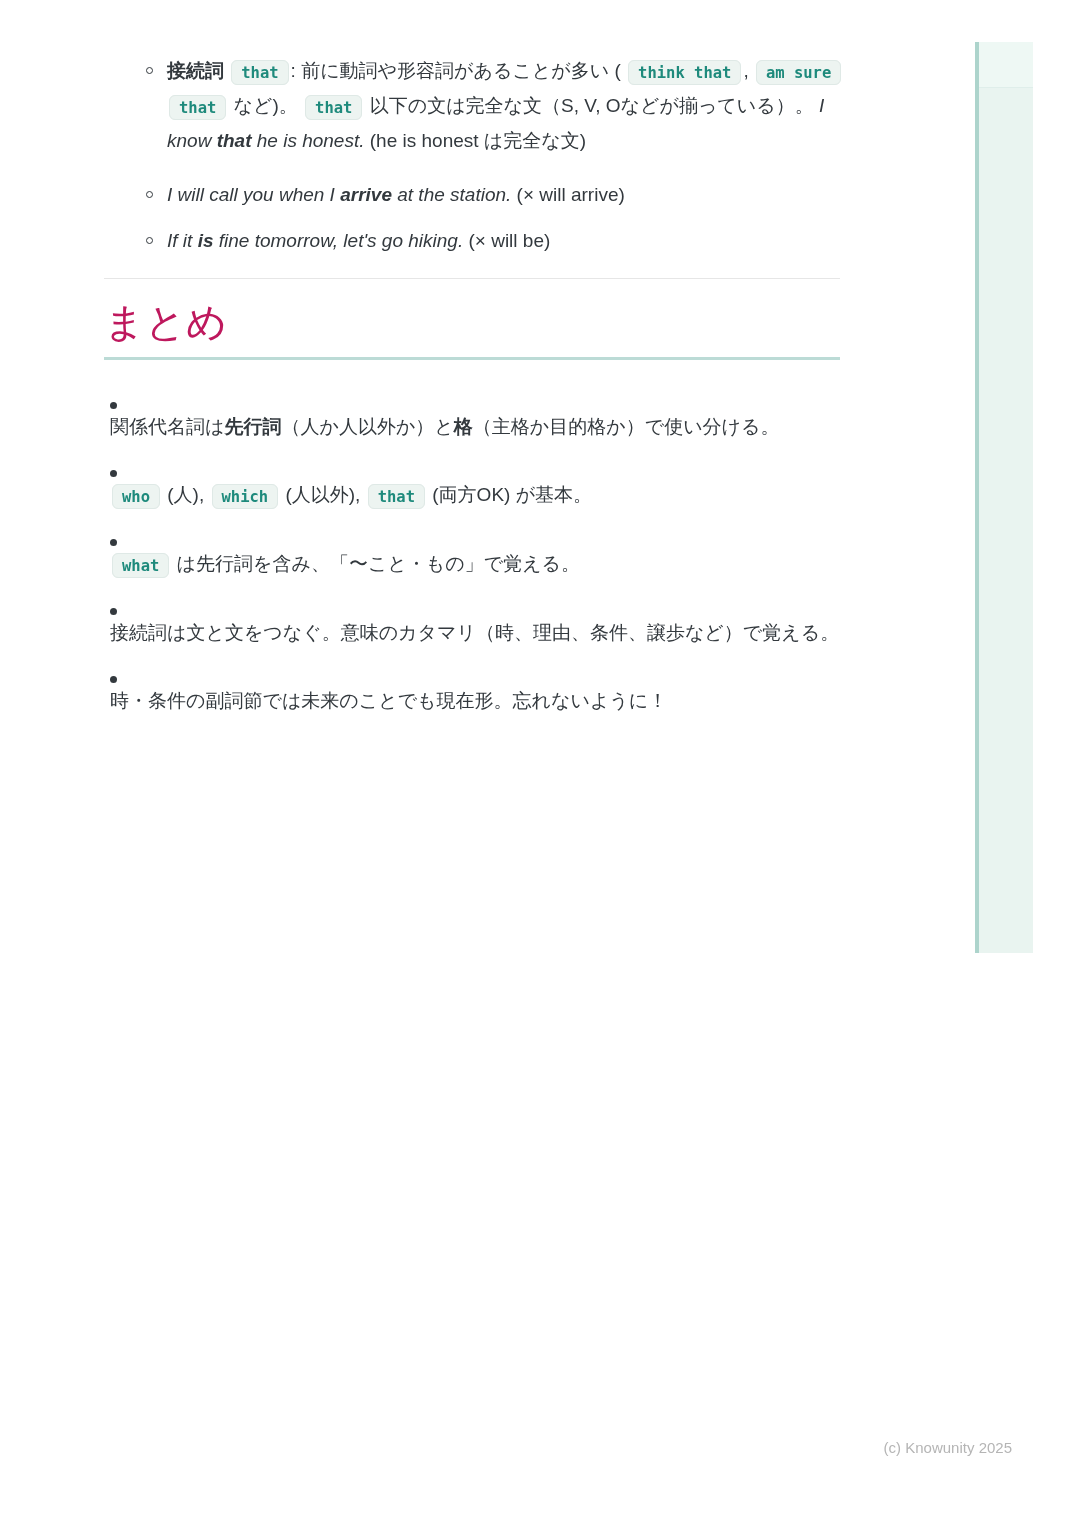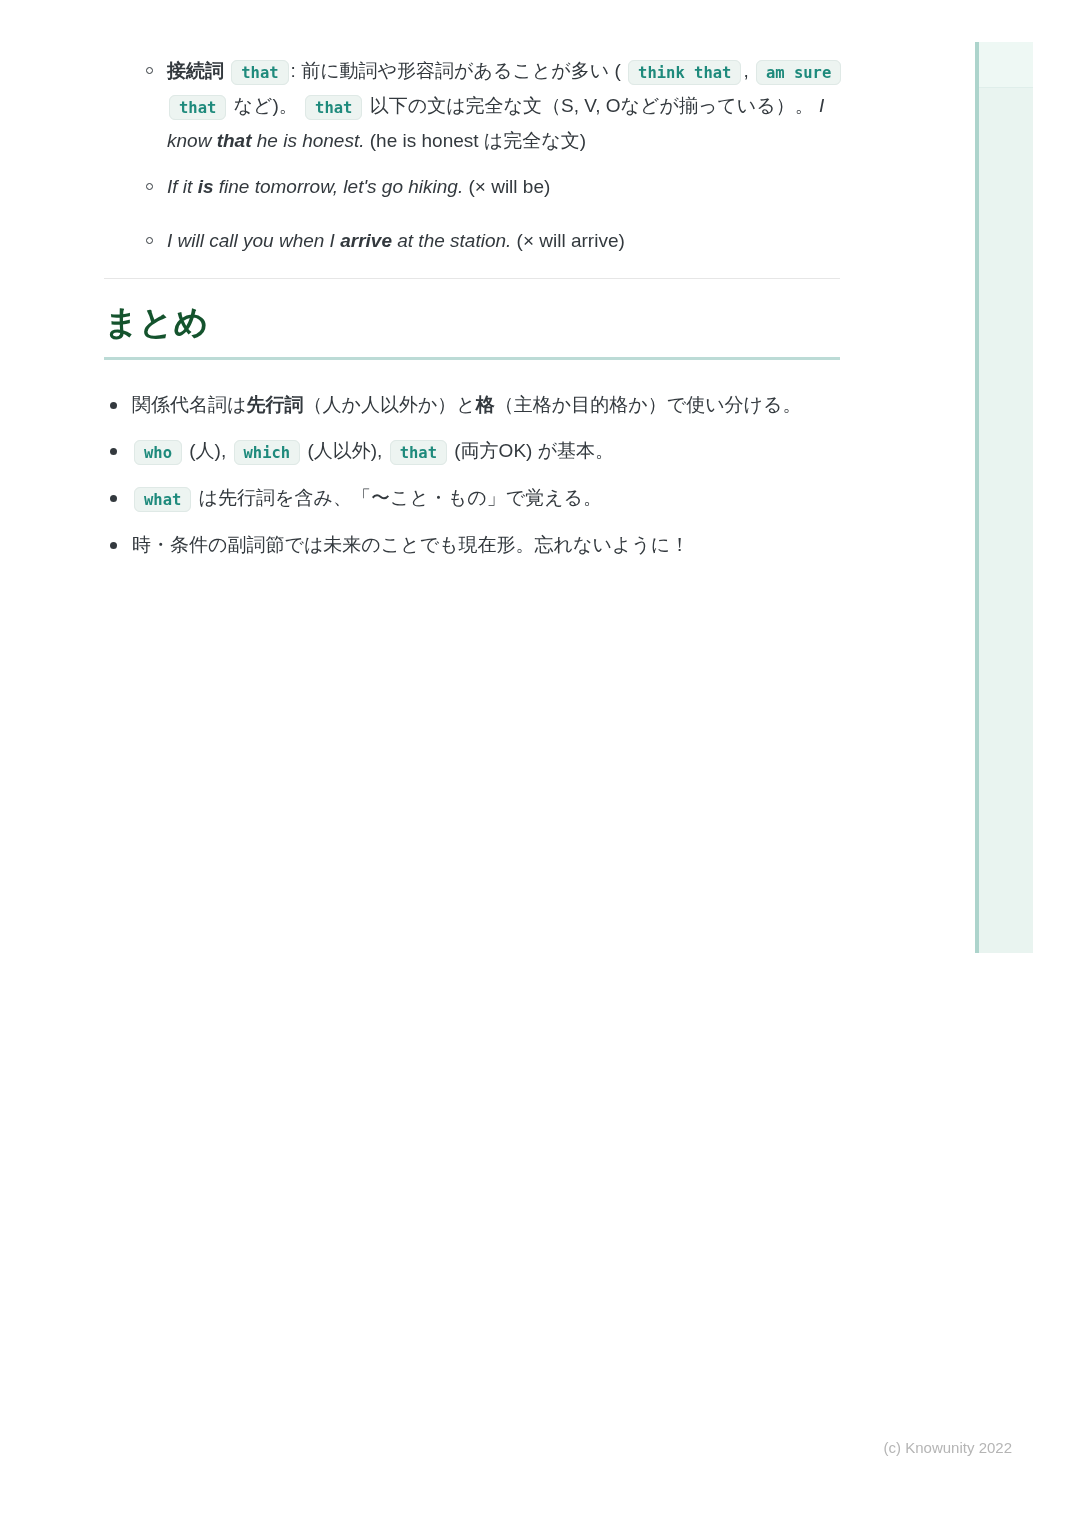--- a/index.html
+++ b/index.html
@@ -36,25 +36,25 @@
     font-family: "DejaVu Sans Mono", "Liberation Mono", monospace;
     font-size: 15.5px; font-weight: 700; color: #1e8a7c;
     background: #edf4f1; border: 1px solid #dfe9e6; border-radius: 6px;
     padding: 2.5px 9px; margin: 0 2px;
     -webkit-box-decoration-break: clone; box-decoration-break: clone;
   }
 
   
   .divider { border: none; border-top: 1px solid #e6e6e6; margin-top: 20px; }
   h2.summary-heading {
-    margin-top: 22px; font-size: 34px; line-height: 42px; font-weight: 700;
-    color: #14532d; padding-bottom: 14px; border-bottom: 3px solid #bcdbd6;
+    margin-top: 22px; font-size: 40px; line-height: 42px; font-weight: 400;
+    color: #be185d; padding-bottom: 14px; border-bottom: 3px solid #bcdbd6;
   }
   .summary-list { list-style: none; margin-top: 28px; }
-  .summary-list .li { margin-bottom: 12px; }
+  .summary-list .li { margin-bottom: 12px; flex-direction: column; }
 
   .note-sub { margin-top: 54px; }
   .rule-item { margin-top: 28px; }
   .example-1 { margin-top: 20px; }
   .example-2 { margin-top: 12px; }
 
   
   .side-panel {
     position: absolute; left: 975px; top: 42px; width: 58px; height: 911px;
     background: #e9f4f0; border-left: 4px solid #add4cc;
@@ -75,31 +75,31 @@
 <div class="content">
 
   <div class="li lvl2 note-sub">
     <span class="marker-zone">
         <span class="circle"></span>
       </span>
     <div class="body"><span class="seg-b">接続詞</span><span class="seg-t"> </span><span class="chip">that</span><span class="seg-t">: 前に動詞や形容詞があることが多い ( </span><span class="chip">think that</span><span class="seg-t">, </span><span class="chip">am sure that</span><span class="seg-t"> など)。 </span><span class="chip">that</span><span class="seg-t"> 以下の文は完全な文（S, V, Oなどが揃っている）。 </span><span class="seg-i">I know </span><span class="seg-bi">that</span><span class="seg-i"> he is honest.</span><span class="seg-t"> (he is honest は完全な文)</span></div>
   </div>
 
 
+  <div class="li lvl2 example-1">
+    <span class="marker-zone">
+        <span class="circle"></span>
+      </span>
+    <div class="body"><span class="seg-i">I will call you when I </span><span class="seg-bi">arrive</span><span class="seg-i"> at the station.</span><span class="seg-t"> (× will arrive)</span></div>
+  </div>
   <div class="li lvl2 example-2">
     <span class="marker-zone">
         <span class="circle"></span>
       </span>
     <div class="body"><span class="seg-i">If it </span><span class="seg-bi">is</span><span class="seg-i"> fine tomorrow, let's go hiking.</span><span class="seg-t"> (× will be)</span></div>
-  </div>
-  <div class="li lvl2 example-1">
-    <span class="marker-zone">
-        <span class="circle"></span>
-      </span>
-    <div class="body"><span class="seg-i">I will call you when I </span><span class="seg-bi">arrive</span><span class="seg-i"> at the station.</span><span class="seg-t"> (× will arrive)</span></div>
   </div>
 
   <hr class="divider">
 
   <h2 class="summary-heading">まとめ</h2>
 
   <ul class="summary-list">
     <li class="li lvl1">
       <span class="marker-zone">
           <span class="disc"></span>
@@ -115,23 +115,29 @@
     <li class="li lvl1">
       <span class="marker-zone">
           <span class="disc"></span>
         </span>
       <div class="body"><span class="chip">what</span><span class="seg-t"> は先行詞を含み、「〜こと・もの」で覚える。</span></div>
     </li>
     <li class="li lvl1">
       <span class="marker-zone">
           <span class="disc"></span>
         </span>
+      <div class="body"><span class="seg-t">接続詞は文と文をつなぐ。意味のカタマリ（時、理由、条件、譲歩など）で覚える。</span></div>
+    </li>
+    <li class="li lvl1">
+      <span class="marker-zone">
+          <span class="disc"></span>
+        </span>
       <div class="body"><span class="seg-t">時・条件の副詞節では未来のことでも現在形。忘れないように！</span></div>
     </li>
   </ul>
 
 </div>
 
 <div class="side-panel">
   <div class="side-panel-top"></div>
 </div>
 
-<div class="footer">(c) Knowunity 2022</div>
+<div class="footer">(c) Knowunity 2025</div>
 
 </body></html>

